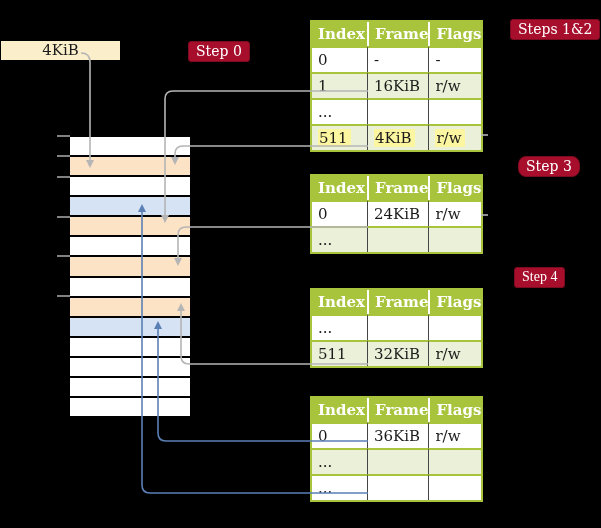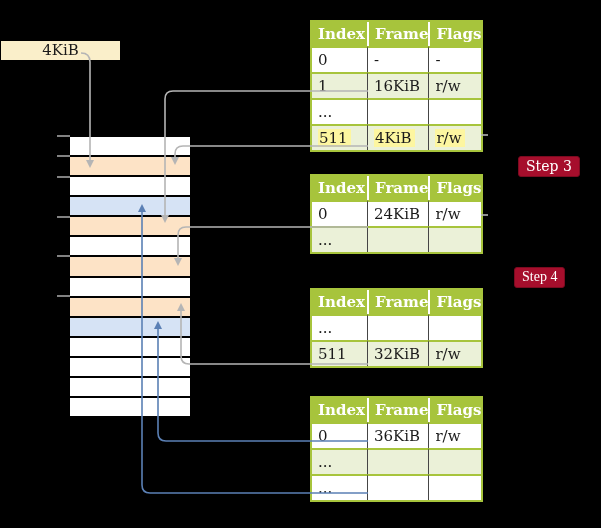--- a/index.html
+++ b/index.html
@@ -63,21 +63,23 @@
   }
   svg.overlay path { fill:none; stroke-width:1.6px; }
 </style>
 </head>
 <body>
 
 <div id="canvas">
 
   <div class="cr3-box" style="background-color: rgb(250, 239, 202);">4KiB</div>
 
-  <div class="step-label" style="left: 518px; top: 156px; background-color: rgb(166, 14, 44);">Step 3</div>
+  <div class="step-label" style="left: 188px; top: 41px; background-color: rgb(166, 14, 44);">Step 0</div>
+  <div class="step-label" style="left: 510px; top: 19px; background-color: rgb(166, 14, 44);">Steps 1&amp;2</div>
+  <div class="step-label" style="left: 518px; top: 156px; background-color: rgb(166, 14, 44); border-radius: 8px;">Step 3</div>
   <div class="step-label" style="left: 514px; top: 267px; background-color: rgb(166, 14, 44); font-family: Liberation Serif, serif;">Step 4</div>
 
   <div class="memory-stack">
     <div class="mem-row" style="background-color: rgb(255, 255, 255);"></div>
     <div class="mem-row" style="background-color: rgb(253, 227, 198);"></div>
     <div class="mem-row" style="background-color: rgb(255, 255, 255);"></div>
     <div class="mem-row" style="background-color: rgb(214, 227, 245);"></div>
     <div class="mem-row" style="background-color: rgb(253, 227, 198);"></div>
     <div class="mem-row" style="background-color: rgb(255, 255, 255);"></div>
     <div class="mem-row" style="background-color: rgb(253, 227, 198);"></div>

